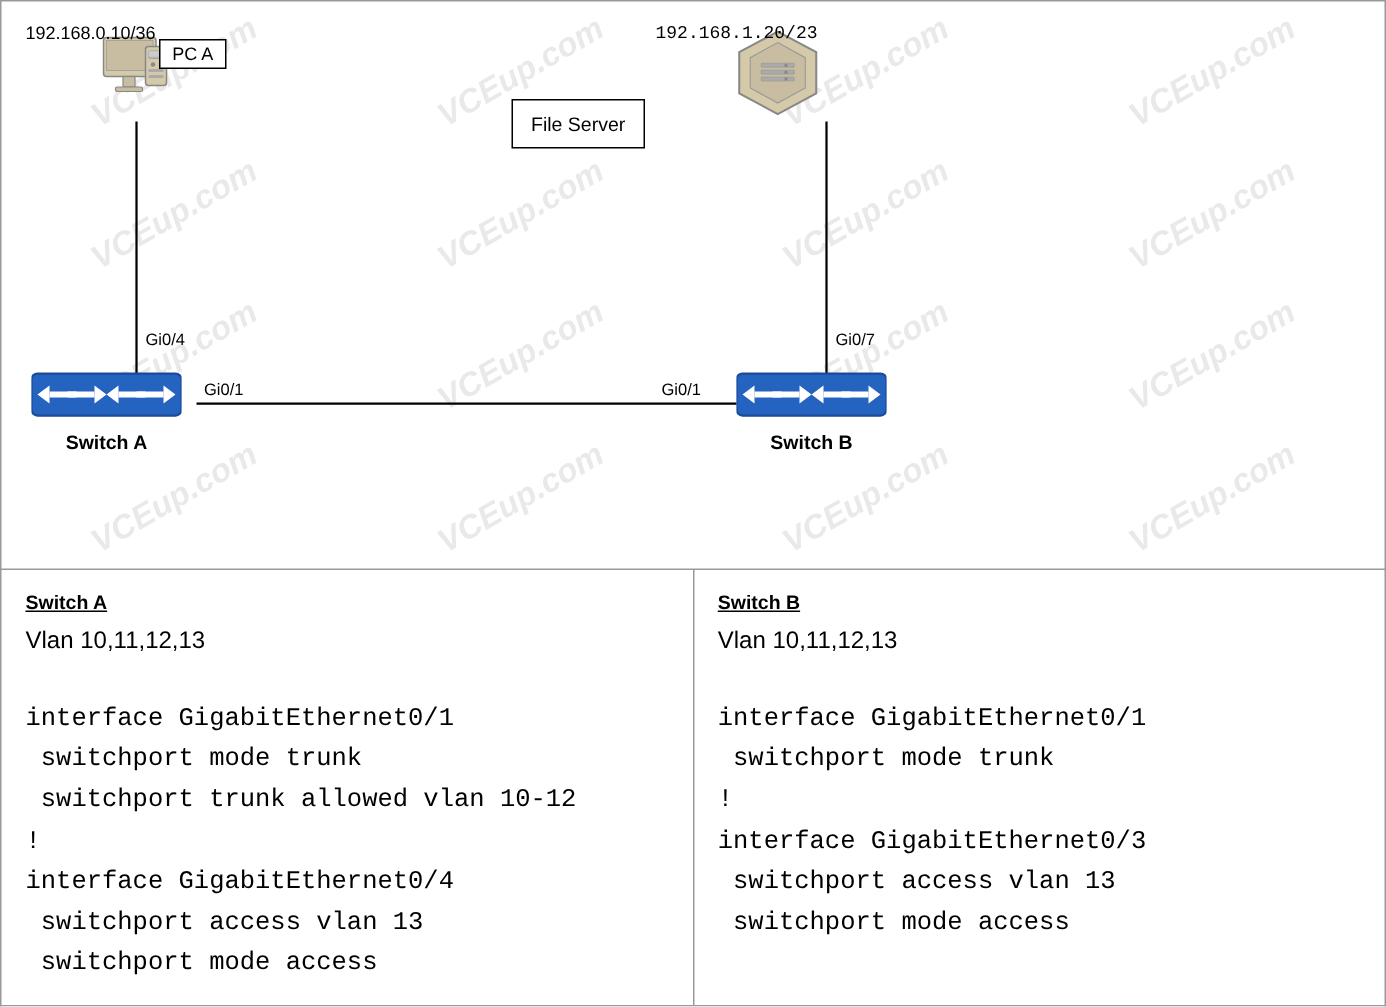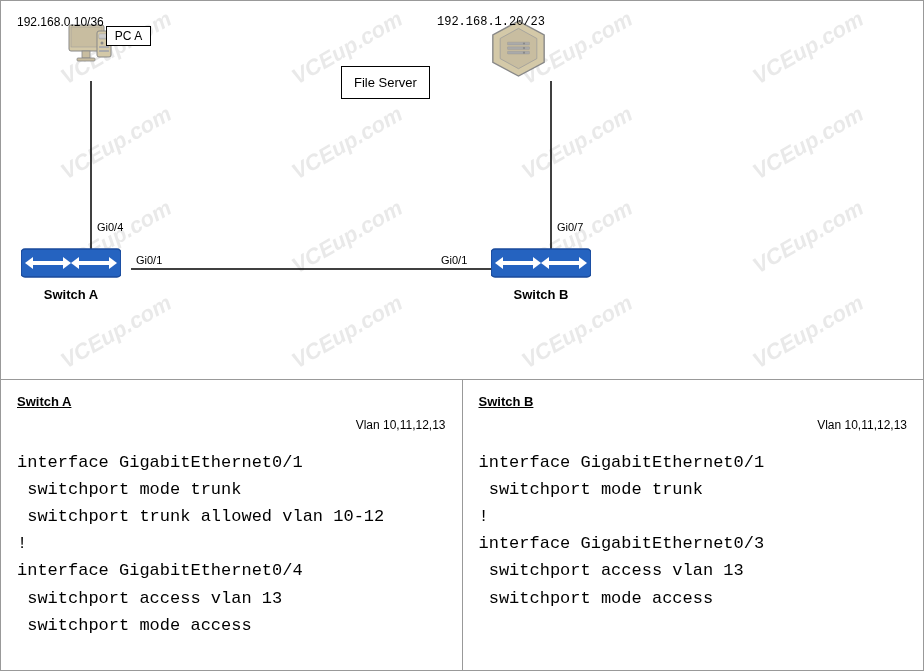--- a/index.html
+++ b/index.html
@@ -171,23 +171,22 @@
     }
 
     .config-title {
       font-size: 13px;
       font-weight: bold;
       text-decoration: underline;
       margin-bottom: 4px;
     }
 
     .config-vlan {
-      margin-bottom: 14px;
-      font-size: 12px;
-      text-align: right;
+      margin-bottom: 25px;
+      font-size: 16px;
     }
 
     .config-code {
       font-family: 'Courier New', monospace;
       font-size: 17px;
       white-space: pre;
       line-height: 1.6;
     }
   </style>
 </head>

